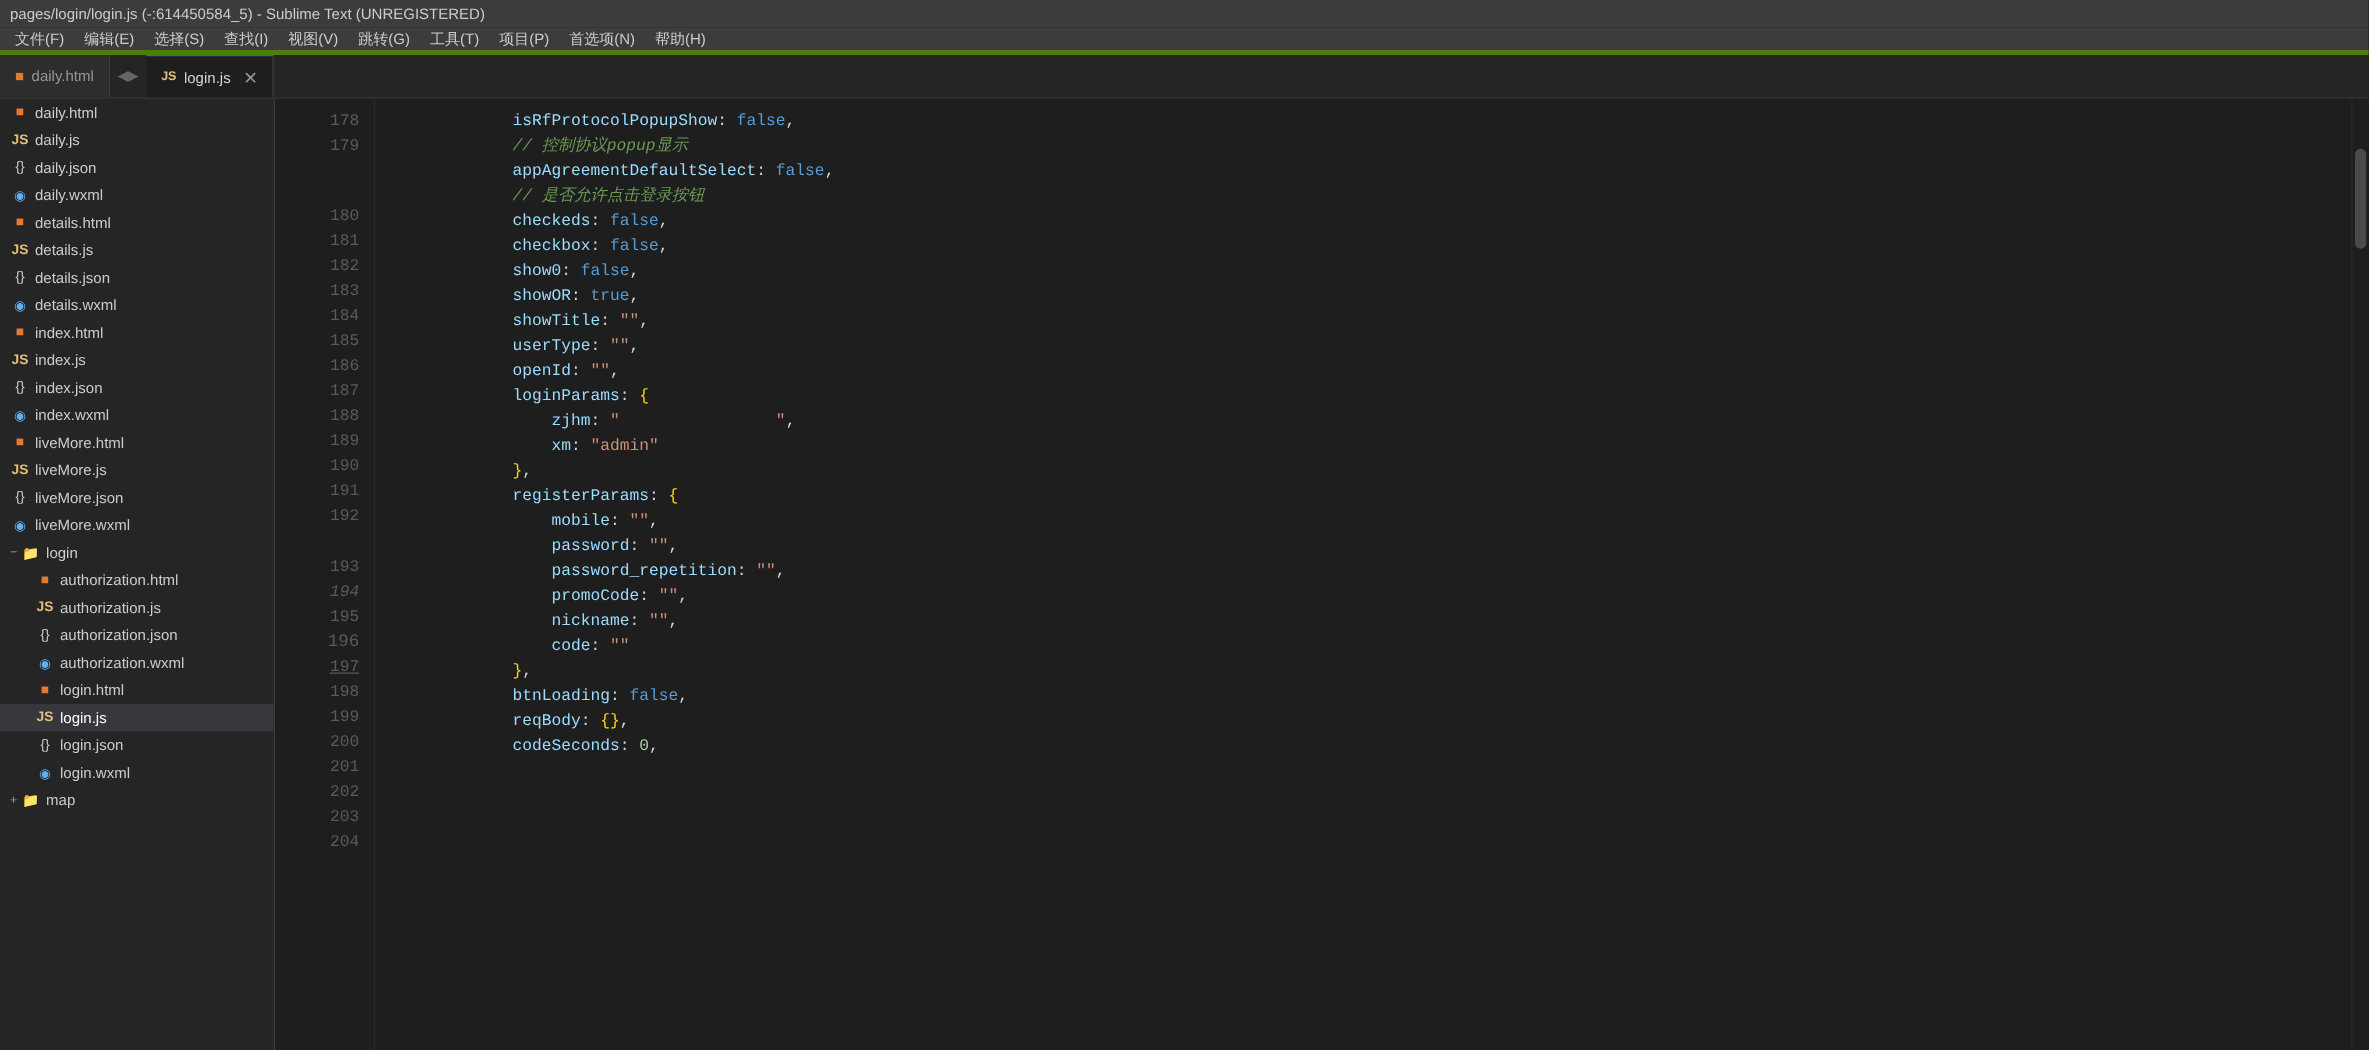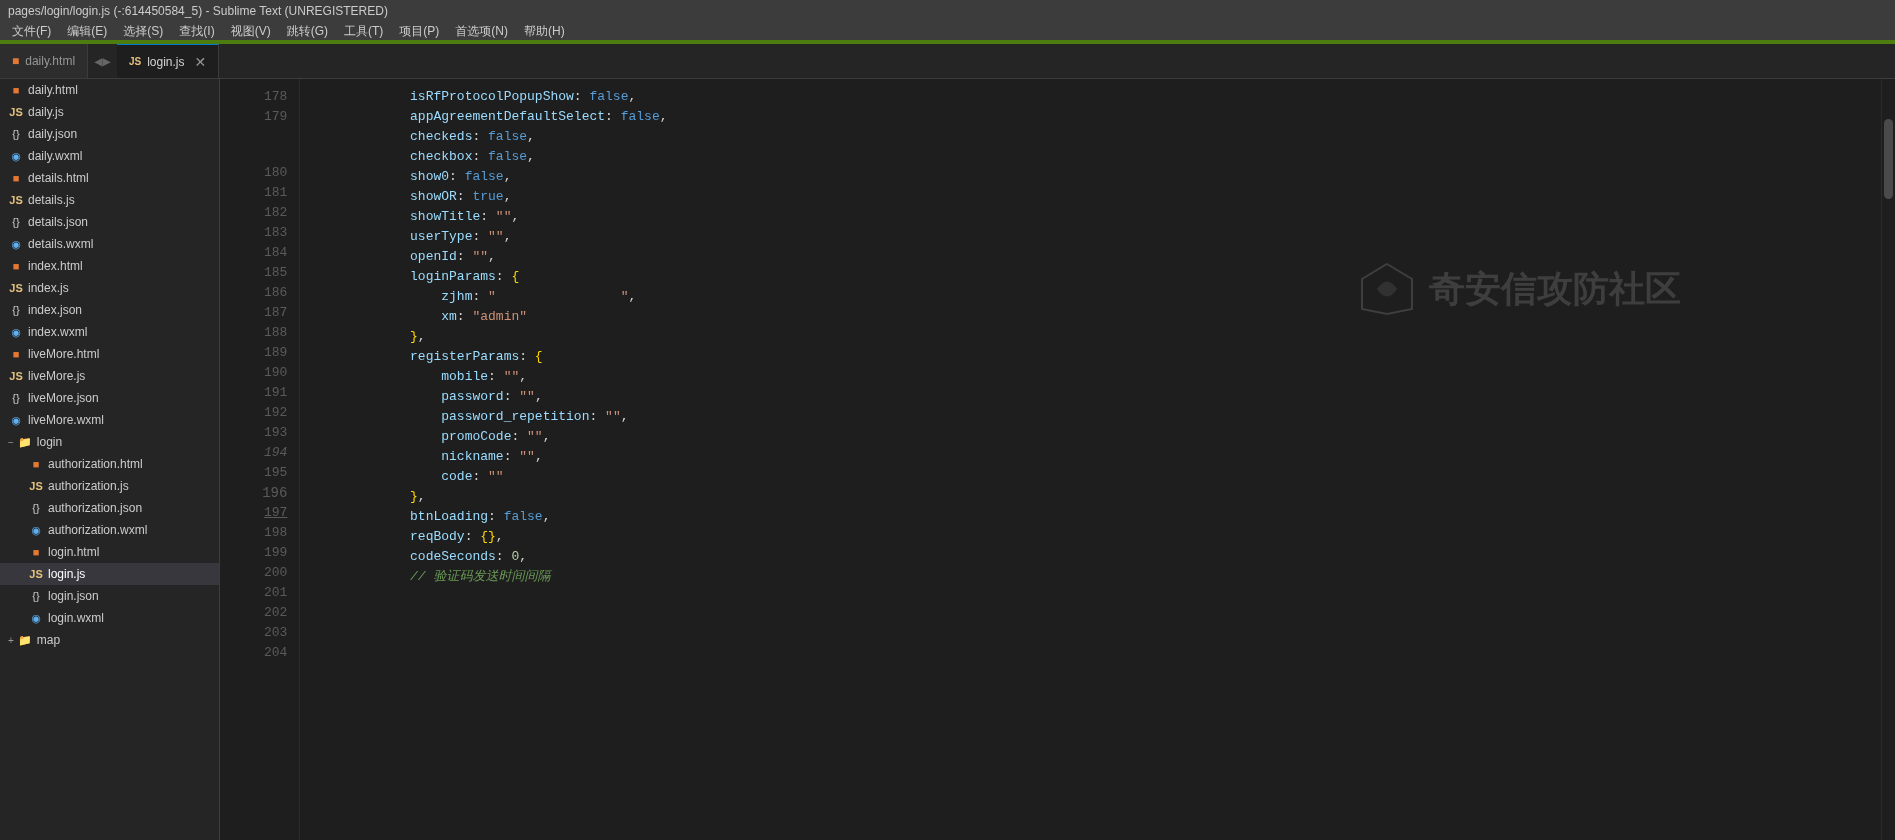--- a/index.html
+++ b/index.html
@@ -373,45 +373,40 @@
         <div style="line-height: 20px; font-size: 13px;">183</div>
         <div style="line-height: 20px; font-size: 13px;">184</div>
         <div style="line-height: 20px; font-size: 13px;">185</div>
         <div style="line-height: 20px; font-size: 13px;">186</div>
         <div style="line-height: 20px; font-size: 13px;">187</div>
         <div style="line-height: 20px; font-size: 13px;">188</div>
         <div style="line-height: 20px; font-size: 13px;">189</div>
         <div style="line-height: 20px; font-size: 13px;">190</div>
         <div style="line-height: 20px; font-size: 13px;">191</div>
         <div style="line-height: 20px; font-size: 13px;">192</div>
-        <div style="line-height: 20px; font-size: 13px;">193</div>
+        <div style="line-height: 20px; font-size: 13px; margin-top: 21px;">193</div>
         <div style="line-height: 20px; font-size: 13px; font-style: italic;">194</div>
         <div style="line-height: 20px; font-size: 13px;">195</div>
         <div style="line-height: 20px; font-size: 14px;">196</div>
         <div style="line-height: 20px; font-size: 13px; text-decoration: underline;">197</div>
         <div style="line-height: 20px; font-size: 13px;">198</div>
         <div style="line-height: 20px; font-size: 13px;">199</div>
         <div style="line-height: 20px; font-size: 13px;">200</div>
         <div style="line-height: 20px; font-size: 13px;">201</div>
         <div style="line-height: 20px; font-size: 13px;">202</div>
         <div style="line-height: 20px; font-size: 13px;">203</div>
         <div style="line-height: 20px; font-size: 13px;">204</div>
       </div>
 
     <div class="code-content" id="code-container">
 
-      <div class="watermark">
-        <svg class="watermark-logo" viewBox="0 0 60 60" fill="none">
-          <polygon points="30,5 55,20 55,50 30,55 5,50 5,20" fill="none" stroke="#888" stroke-width="2"></polygon>
-          <path d="M20,30 Q30,15 40,30 Q30,45 20,30Z" fill="#888" opacity="0.6"></path>
-        </svg>
-        <span class="watermark-text">奇安信攻防社区</span>
-      </div>
     <div class="code-line"><span class="indent">            </span><span class="kw-key">isRfProtocolPopupShow</span><span class="kw-punct">: </span><span class="kw-bool">false</span><span class="kw-punct">,</span></div>
+        <div class="code-line"><span class="indent">            </span><span class="kw-comment">// 控制协议popup显示</span></div>
         <div class="code-line"><span class="indent">            </span><span class="kw-key">appAgreementDefaultSelect</span><span class="kw-punct">: </span><span class="kw-bool">false</span><span class="kw-punct">,</span></div>
+        <div class="code-line"><span class="indent">            </span><span class="kw-comment">// 是否允许点击登录按钮</span></div>
         <div class="code-line"><span class="indent">            </span><span class="kw-key">checkeds</span><span class="kw-punct">: </span><span class="kw-bool">false</span><span class="kw-punct">,</span></div>
         <div class="code-line"><span class="indent">            </span><span class="kw-key">checkbox</span><span class="kw-punct">: </span><span class="kw-bool">false</span><span class="kw-punct">,</span></div>
         <div class="code-line"><span class="indent">            </span><span class="kw-key">show0</span><span class="kw-punct">: </span><span class="kw-bool">false</span><span class="kw-punct">,</span></div>
         <div class="code-line"><span class="indent">            </span><span class="kw-key">showOR</span><span class="kw-punct">: </span><span class="kw-bool">true</span><span class="kw-punct">,</span></div>
         <div class="code-line"><span class="indent">            </span><span class="kw-key">showTitle</span><span class="kw-punct">: </span><span class="kw-string">""</span><span class="kw-punct">,</span></div>
         <div class="code-line"><span class="indent">            </span><span class="kw-key">userType</span><span class="kw-punct">: </span><span class="kw-string">""</span><span class="kw-punct">,</span></div>
         <div class="code-line"><span class="indent">            </span><span class="kw-key">openId</span><span class="kw-punct">: </span><span class="kw-string">""</span><span class="kw-punct">,</span></div>
         <div class="code-line"><span class="indent">            </span><span class="kw-key">loginParams</span><span class="kw-punct">: </span><span class="kw-brace">{</span></div>
         <div class="code-line"><span class="indent">                </span><span class="kw-key">zjhm</span><span class="kw-punct">: </span><span class="kw-string">"                "</span><span class="kw-punct">,</span></div>
         <div class="code-line"><span class="indent">                </span><span class="kw-key">xm</span><span class="kw-punct">: </span><span class="kw-string">"admin"</span></div>
@@ -420,20 +415,19 @@
         <div class="code-line"><span class="indent">                </span><span class="kw-key">mobile</span><span class="kw-punct">: </span><span class="kw-string">""</span><span class="kw-punct">,</span></div>
         <div class="code-line"><span class="indent">                </span><span class="kw-key">password</span><span class="kw-punct">: </span><span class="kw-string">""</span><span class="kw-punct">,</span></div>
         <div class="code-line"><span class="indent">                </span><span class="kw-key">password_repetition</span><span class="kw-punct">: </span><span class="kw-string">""</span><span class="kw-punct">,</span></div>
         <div class="code-line"><span class="indent">                </span><span class="kw-key">promoCode</span><span class="kw-punct">: </span><span class="kw-string">""</span><span class="kw-punct">,</span></div>
         <div class="code-line"><span class="indent">                </span><span class="kw-key">nickname</span><span class="kw-punct">: </span><span class="kw-string">""</span><span class="kw-punct">,</span></div>
         <div class="code-line"><span class="indent">                </span><span class="kw-key">code</span><span class="kw-punct">: </span><span class="kw-string">""</span></div>
         <div class="code-line"><span class="indent">            </span><span class="kw-brace">}</span><span class="kw-punct">,</span></div>
         <div class="code-line"><span class="indent">            </span><span class="kw-key">btnLoading</span><span class="kw-punct">: </span><span class="kw-bool">false</span><span class="kw-punct">,</span></div>
         <div class="code-line"><span class="indent">            </span><span class="kw-key">reqBody</span><span class="kw-punct">: </span><span class="kw-brace">{}</span><span class="kw-punct">,</span></div>
         <div class="code-line"><span class="indent">            </span><span class="kw-key">codeSeconds</span><span class="kw-punct">: </span><span class="kw-number">0</span><span class="kw-punct">,</span></div>
-        <div class="code-line"><span class="indent">            </span><span class="kw-comment">// 验证码发送时间间隔</span></div>
       </div>
 
     <div class="scrollbar-track">
       <div class="scrollbar-thumb"></div>
     </div>
   </div>
 </div>
 
 </body></html>

